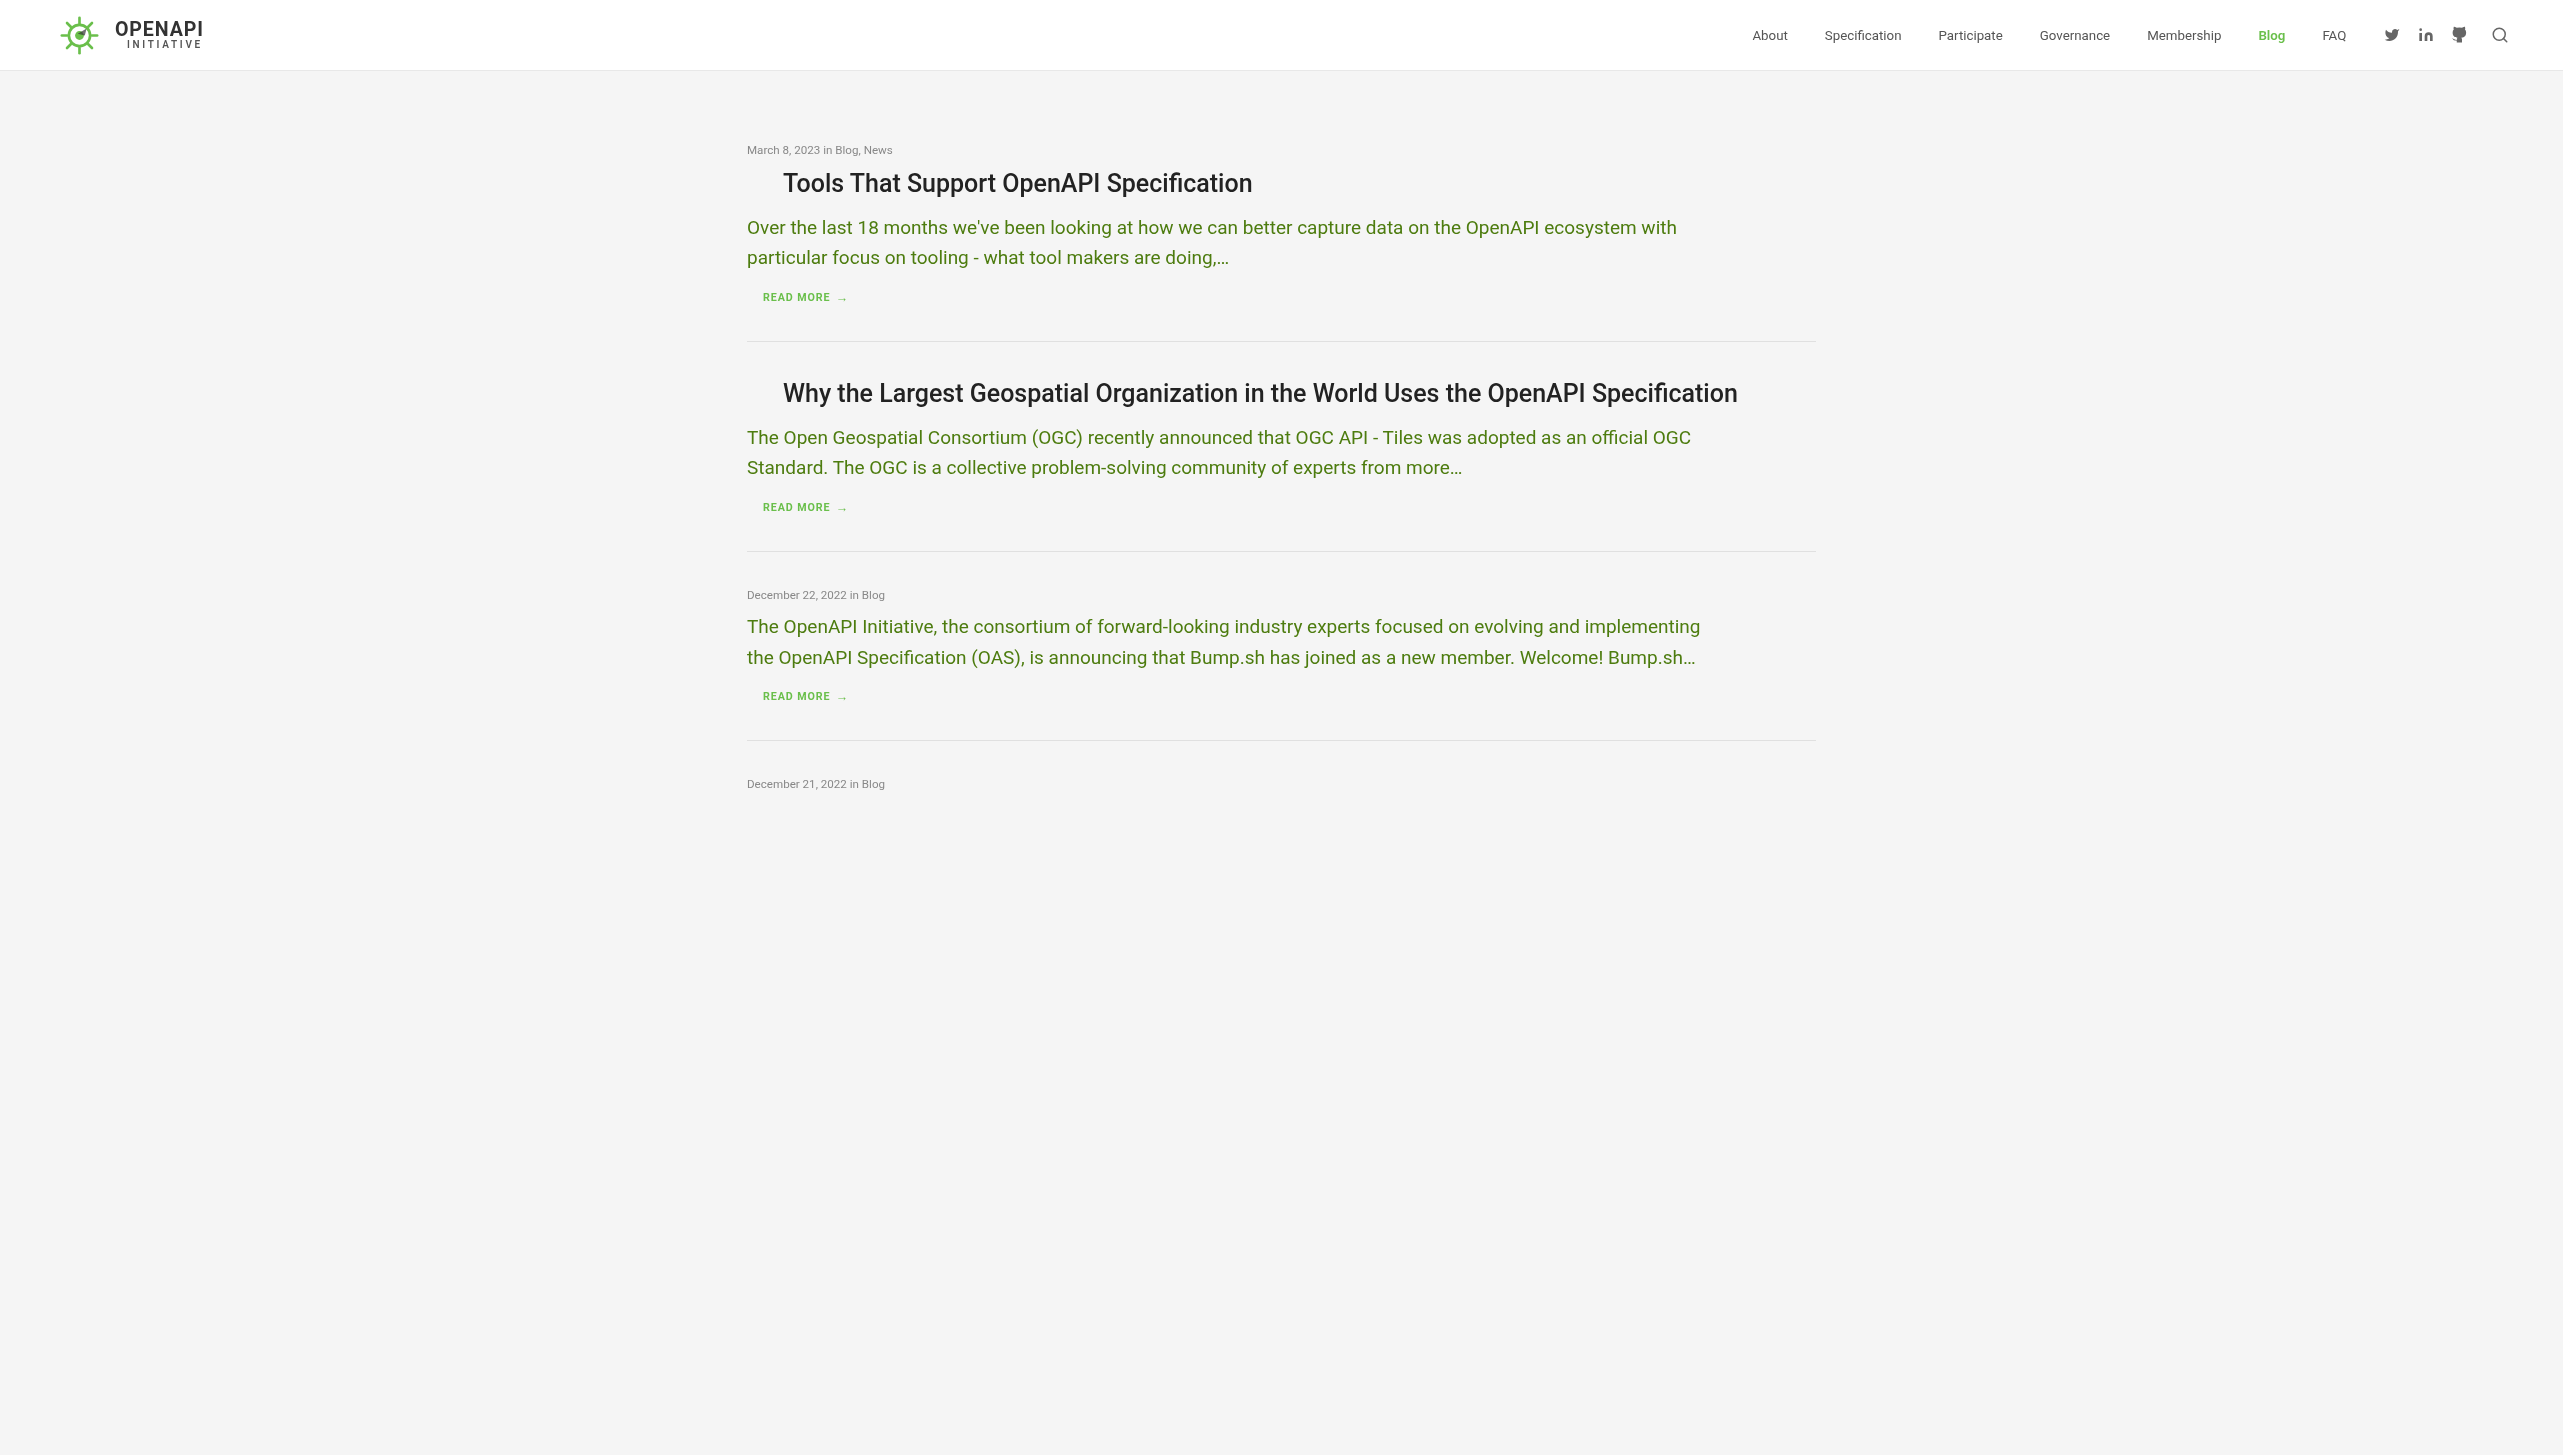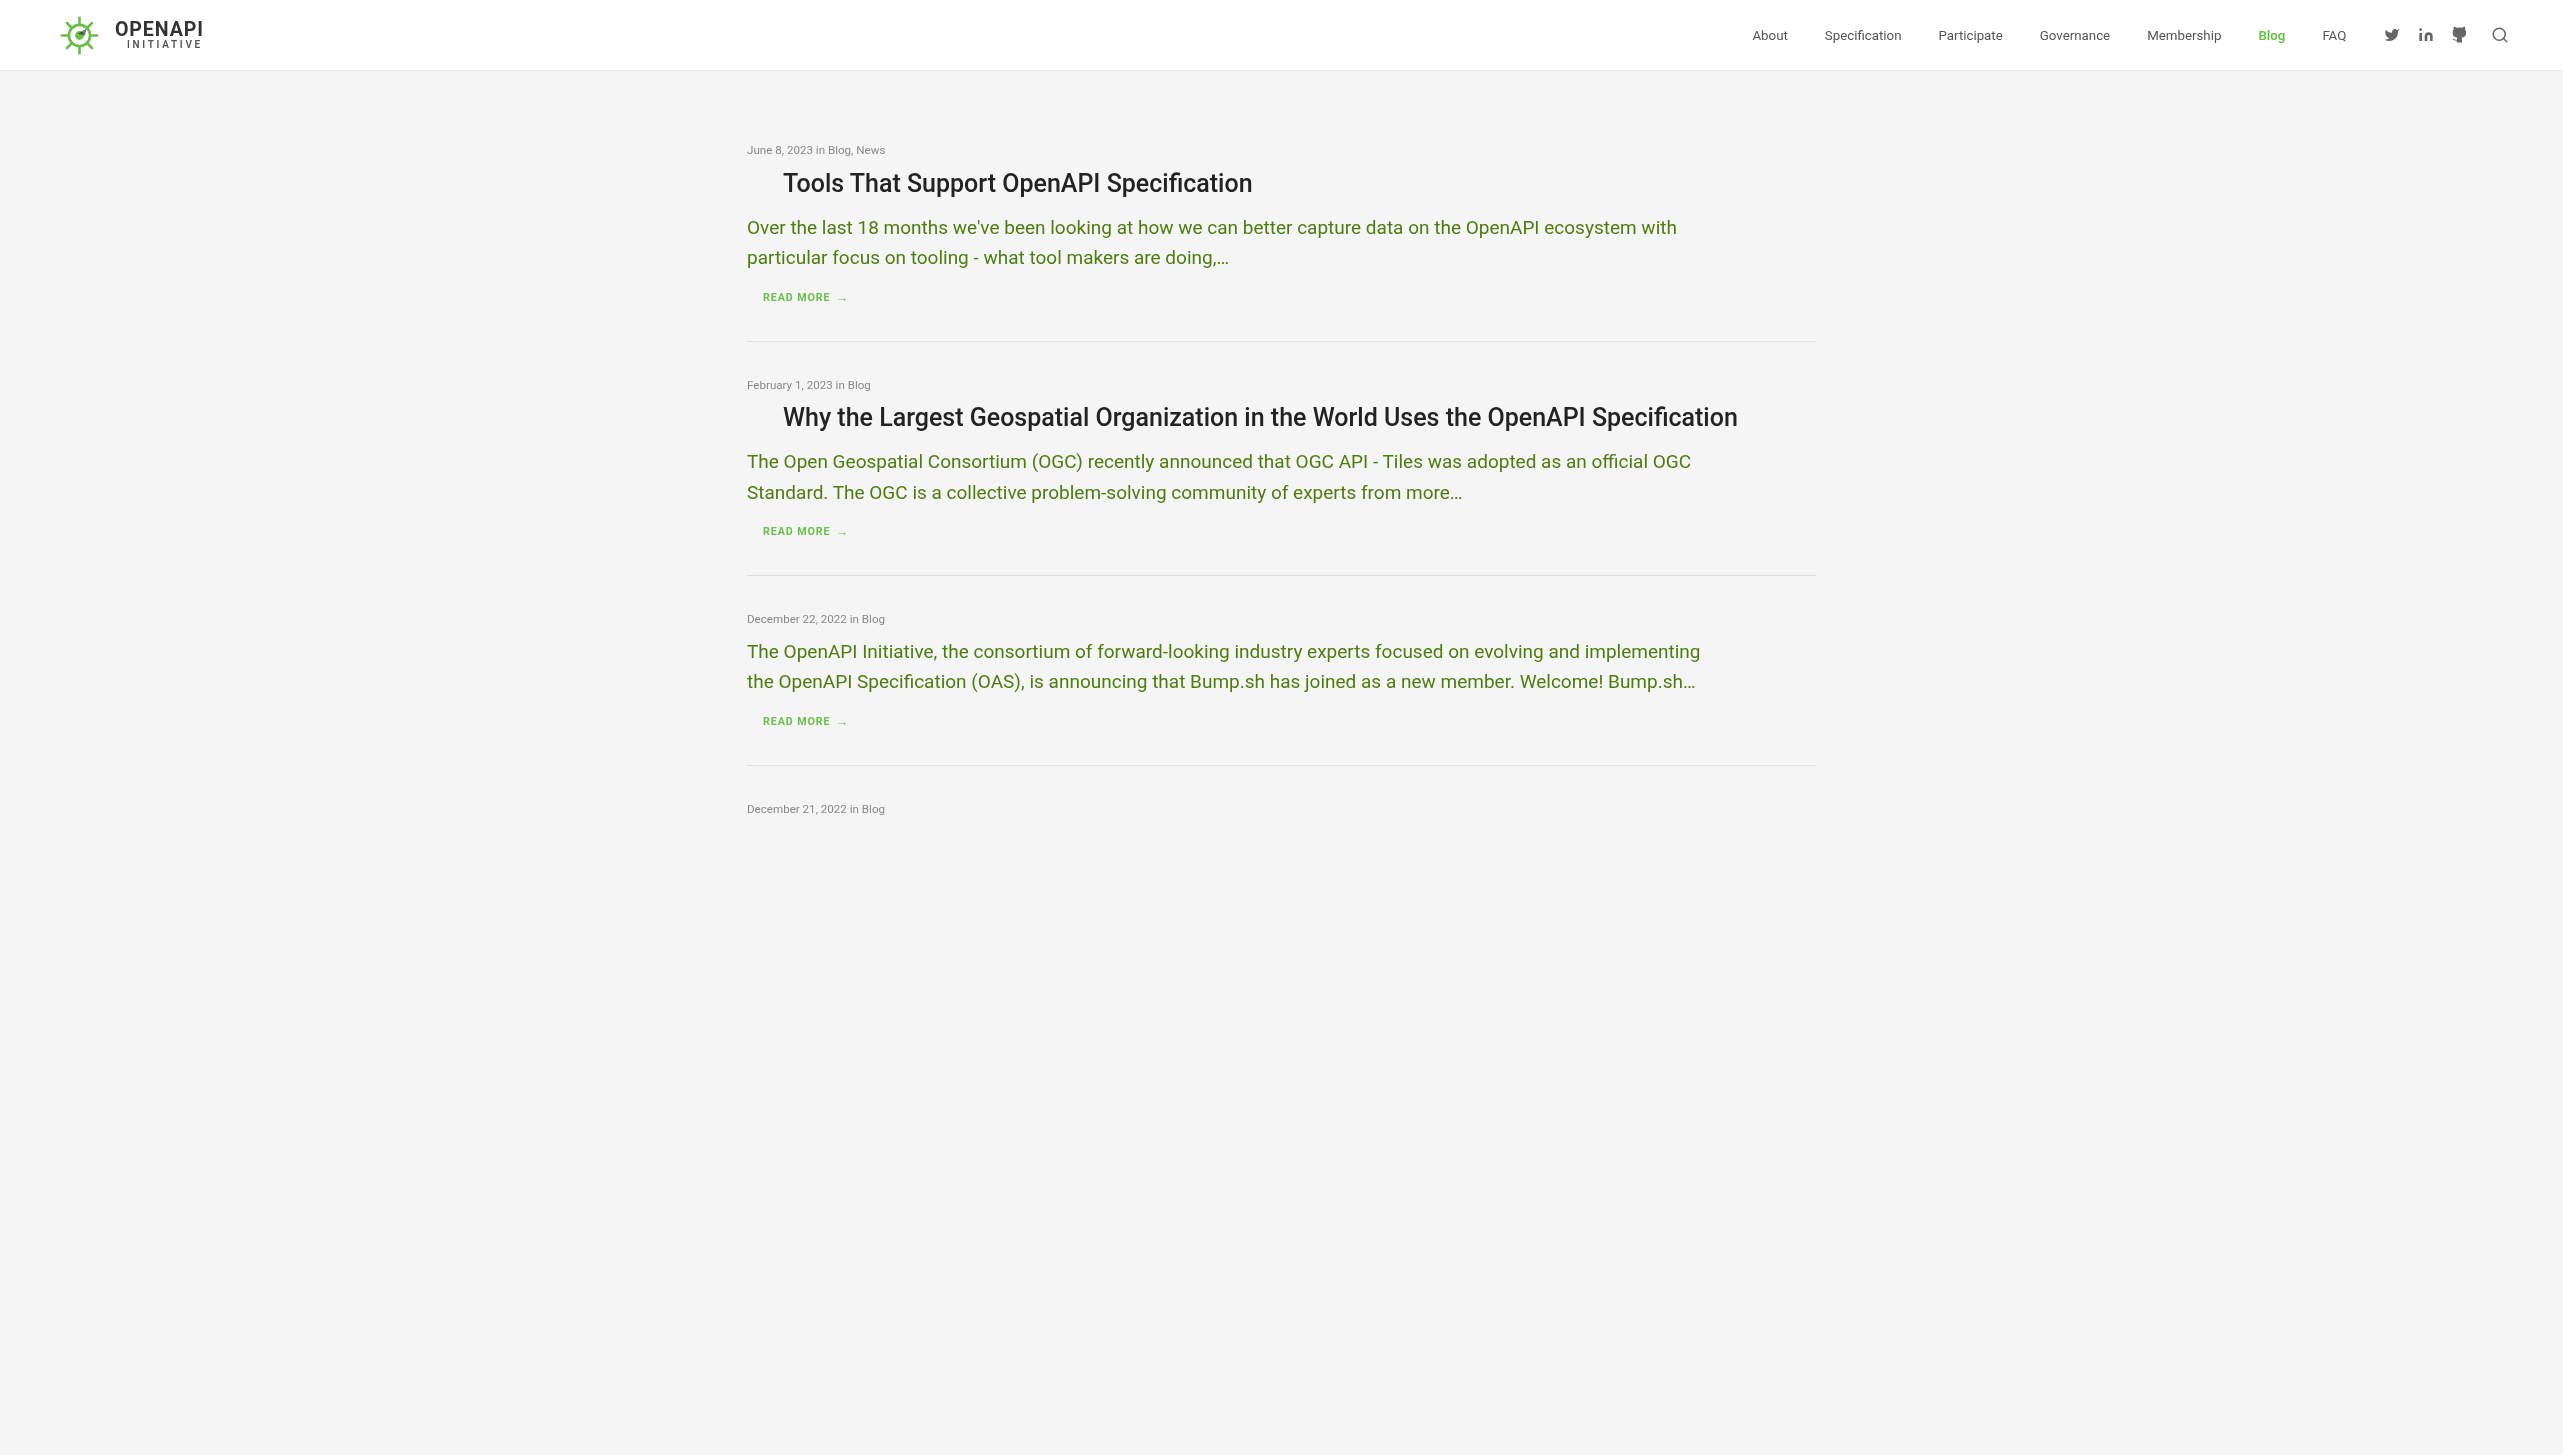--- a/index.html
+++ b/index.html
@@ -262,40 +262,35 @@
         </svg>
       </span>
     </div>
   </nav>
 </header>
 
 <main>
 
   <article class="blog-post">
     <div class="post-meta">
-      <span>June 8, 2023</span>
+      <span>March 8, 2023</span>
       <span> in </span>
       <a href="#">Blog, News</a>
     </div>
     <h2 class="post-title">
       <a href="#">Tools That Support OpenAPI Specification</a>
     </h2>
     <p class="post-excerpt">Over the last 18 months we've been looking at how we can better capture data on the OpenAPI ecosystem with particular focus on tooling - what tool makers are doing,…</p>
     <a href="#" class="read-more">
       <span>READ MORE</span>
       <span class="read-more-arrow">→</span>
     </a>
   </article>
 
   <article class="blog-post">
-    <div class="post-meta">
-      <span>February 1, 2023</span>
-      <span> in </span>
-      <a href="#">Blog</a>
-    </div>
     <h2 class="post-title">
       <a href="#">Why the Largest Geospatial Organization in the World Uses the OpenAPI Specification</a>
     </h2>
     <p class="post-excerpt">The Open Geospatial Consortium (OGC) recently announced that OGC API - Tiles was adopted as an official OGC Standard. The OGC is a collective problem-solving community of experts from more…</p>
     <a href="#" class="read-more">
       <span>READ MORE</span>
       <span class="read-more-arrow">→</span>
     </a>
   </article>
 

